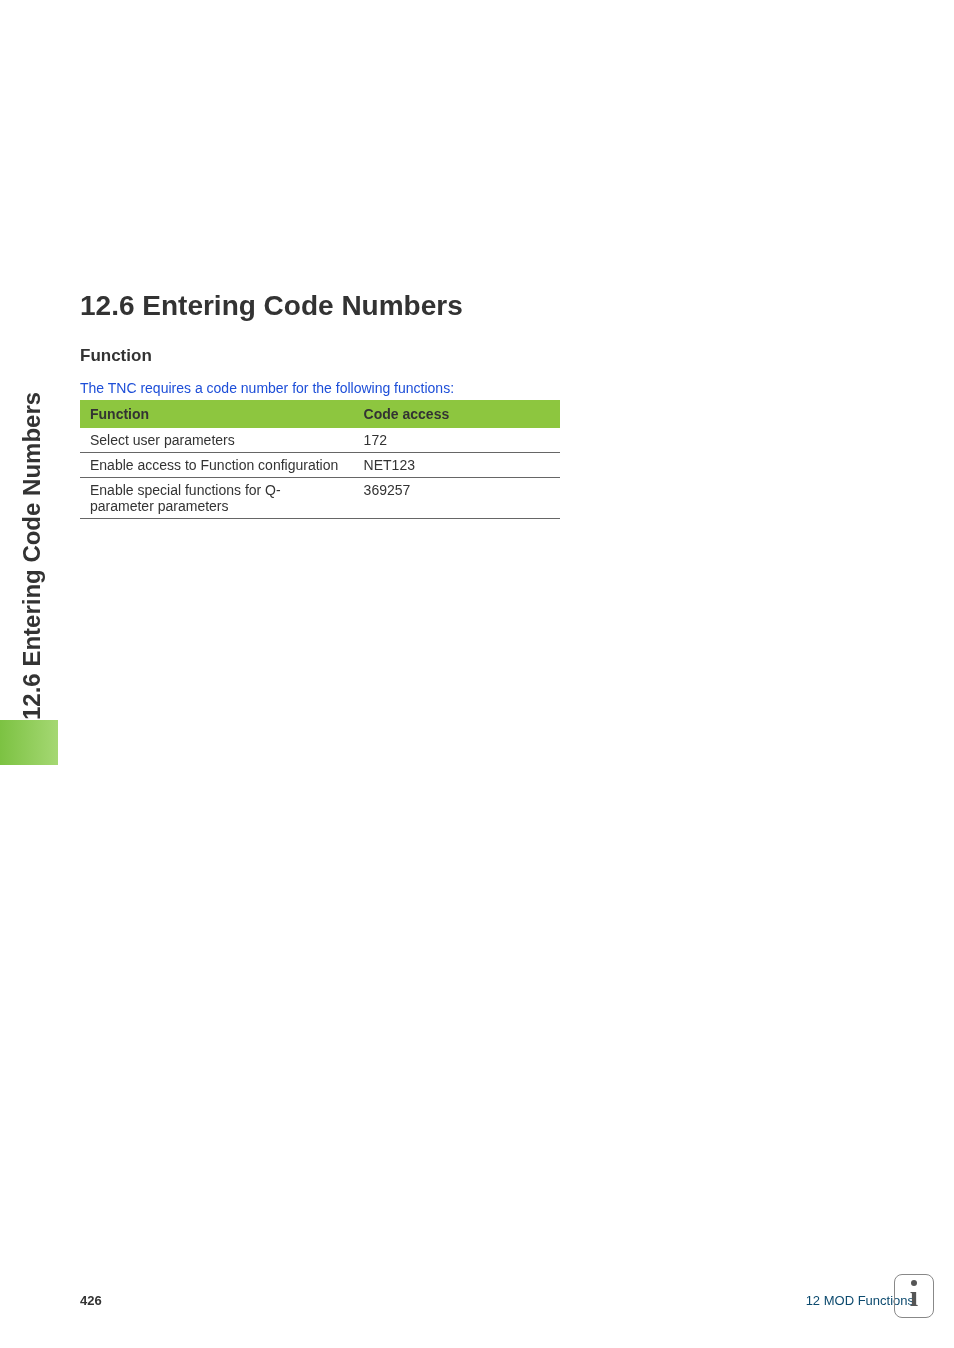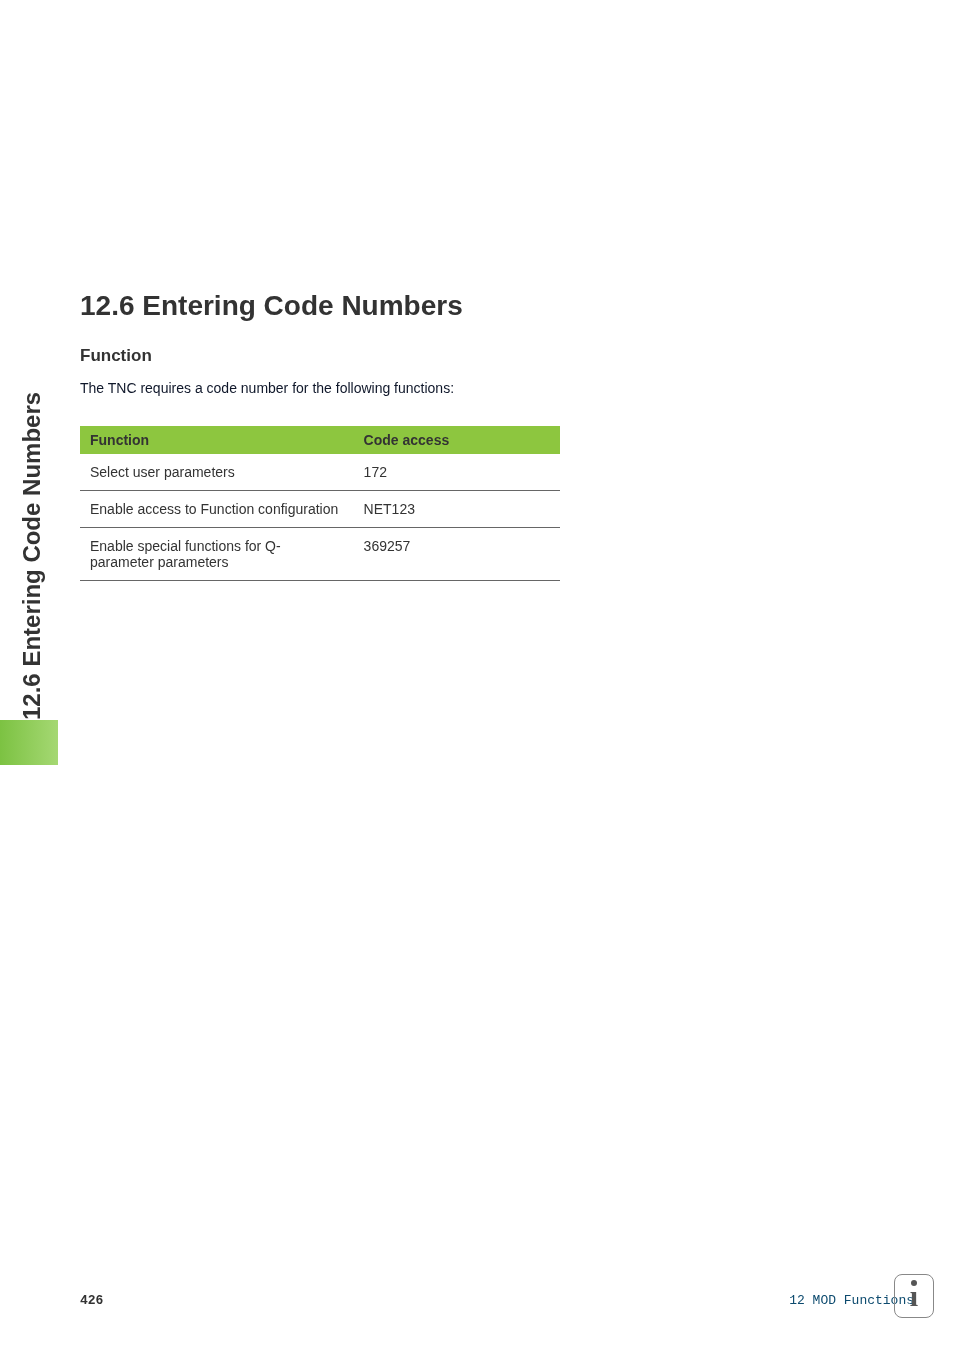--- a/index.html
+++ b/index.html
@@ -47,40 +47,40 @@
       margin-bottom: 24px;
     }
     .subsection-title {
       font-size: 17px;
       font-weight: bold;
       color: #333333;
       margin-bottom: 14px;
     }
     .body-text {
       font-size: 14px;
-      color: #0f172a;
-      margin-bottom: 30px;
+      color: #1d4ed8;
+      margin-bottom: 4px;
       font-weight: 300;
     }
     .code-table {
       width: 480px;
       border-collapse: collapse;
     }
     .code-table thead tr {
       background: #8dc63f;
     }
     .code-table th {
       text-align: left;
       padding: 6px 10px;
       font-size: 14px;
       font-weight: bold;
       color: #333333;
     }
     .code-table td {
-      padding: 10px 10px;
+      padding: 4px 10px;
       font-size: 14px;
       color: #333333;
       border-bottom: 1px solid #666666;
       font-weight: 300;
       vertical-align: top;
     }
     .col-function {
       width: 57%;
     }
     .col-code {
@@ -88,21 +88,20 @@
     }
     .footer {
       position: absolute;
       bottom: 40px;
       left: 80px;
       right: 40px;
       display: flex;
       justify-content: space-between;
       align-items: center;
       font-size: 13px;
-      font-family: Liberation Mono, monospace;
     }
     .page-number {
       font-weight: bold;
       color: #333333;
     }
     .footer-text {
       color: #0c4a6e;
       font-weight: 300;
     }
     .info-icon {

